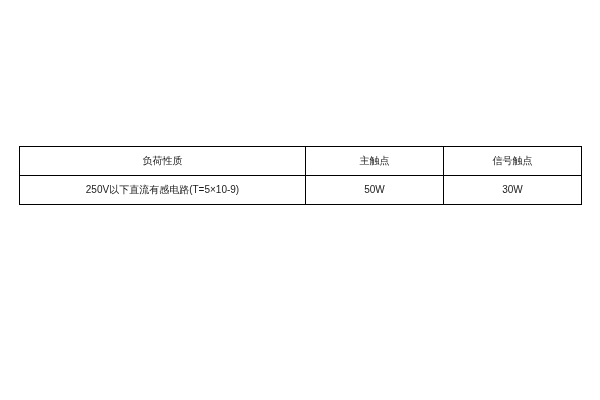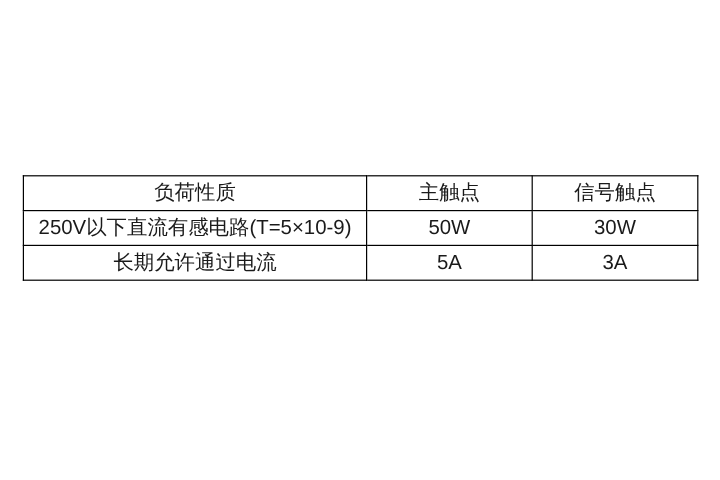--- a/index.html
+++ b/index.html
@@ -27,21 +27,21 @@
   }
   table.spec-table {
     border-collapse: collapse;
     width: 562px;
     table-layout: fixed;
   }
   table.spec-table td,
   table.spec-table th {
     border: 1px solid #000000;
     font-weight: normal;
-    font-size: 17px;
+    font-size: 10px;
     color: #1a1a1a;
     text-align: center;
     vertical-align: middle;
     height: 28px;
     line-height: 28px;
     padding: 0 2px;
     white-space: nowrap;
     overflow: hidden;
   }
   table.spec-table col.c0 { width: 286px; }
@@ -65,21 +65,16 @@
           <th>主触点</th>
           <th>信号触点</th>
         </tr>
       </thead>
       <tbody>
         <tr>
           <td>250V以下直流有感电路(T=5×10-9)</td>
           <td>50W</td>
           <td>30W</td>
         </tr>
-        <tr>
-          <td>长期允许通过电流</td>
-          <td>5A</td>
-          <td>3A</td>
-        </tr>
       </tbody>
     </table>
   </div>
 </div>
 
 </body></html>

